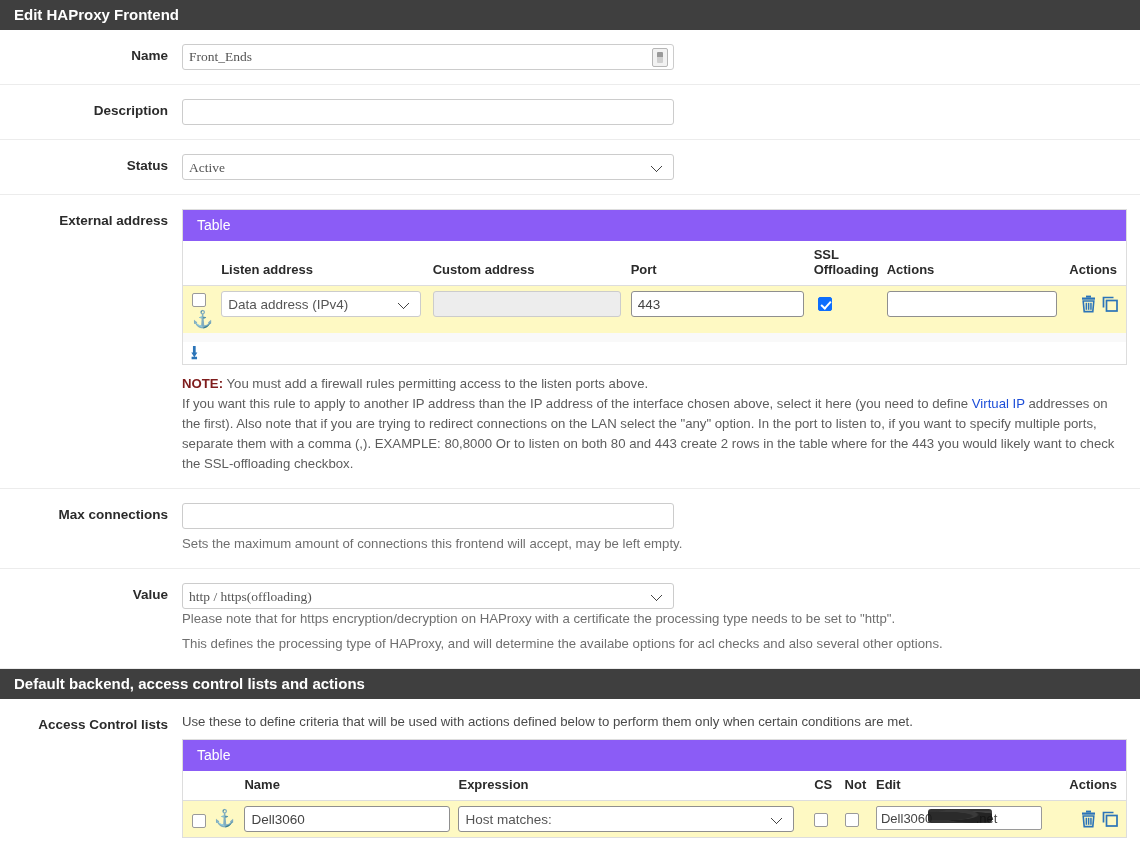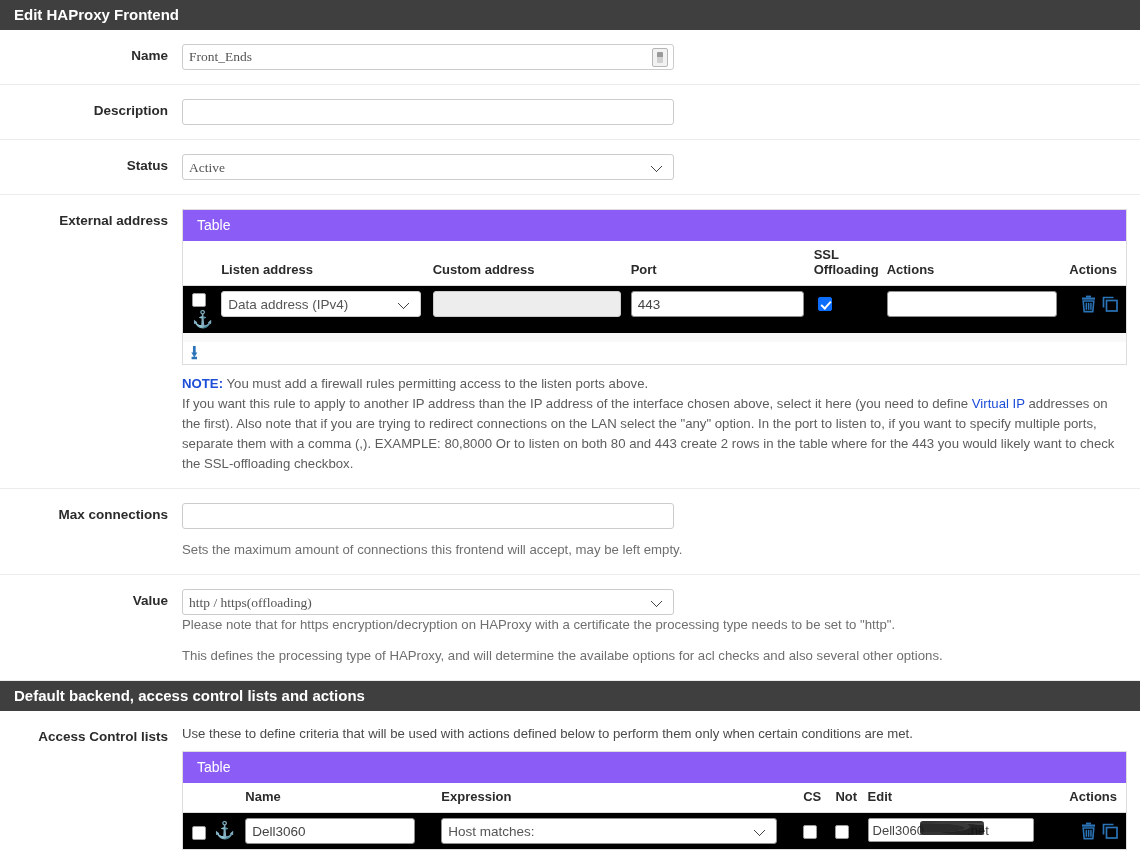--- a/index.html
+++ b/index.html
@@ -84,36 +84,36 @@
     width: 6px; height: 11px;
     background: linear-gradient(#9a9a9a 0 45%, #cfcfcf 45% 100%);
     border-radius: 1px;
   }
 
   
   .help {
     font-size: 13.2px;
     color: #6f6f6f;
     line-height: 20px;
-    margin-top: 11px;
+    margin-top: 5px;
   }
   .desc-above {
     font-size: 13.2px;
     color: #4a4a4a;
     line-height: 18px;
     margin-bottom: 8px;
   }
   .note {
     font-size: 13.2px;
     color: #5d5d5d;
     line-height: 20px;
     margin-top: 9px;
     max-width: 945px;
   }
-  .note b { color: #1d4ed8; text-align: center; }
+  .note b { color: #7f1d1d; text-align: center; }
   .note a { color: #1d4ed8; text-decoration: none; }
 
   
   .tbl-wrap {
     border: 1px solid #dddddd;
     width: 945px;
     background: #ffffff;
   }
   .tbl-head {
     background: #8b5cf6;
@@ -130,21 +130,21 @@
     color: #2b2b2b;
     text-align: left;
     padding: 6px 4px 8px 4px;
     vertical-align: bottom;
     border-bottom: 1px solid #dddddd;
     line-height: 15px;
   }
   table.grid td {
     padding: 5px 4px;
     vertical-align: top;
-    background: #000000;
+    background: #fef9c3;
   }
   .cb {
     -webkit-appearance: none; appearance: none;
     width: 14px; height: 14px;
     border: 1px solid #9a9a9a;
     border-radius: 2px;
     background: #ffffff;
     margin: 0; vertical-align: middle;
     display: inline-block;
   }
@@ -356,21 +356,21 @@
             <th style="width:76px;text-align:right;padding-right:9px">Actions</th>
           </tr>
         </thead>
         <tbody>
           <tr>
             <td style="padding-left:9px;padding-top:9px;white-space:nowrap">
               <input class="cb" type="checkbox" style="">
               <span class="anchor-ic" style="margin-left:4px">⚓</span>
             </td>
             <td>
-              <input class="txt" style="width: 170px; border-color: rgb(143, 143, 143); color: rgb(68, 68, 68);" type="text" value="Dell3060">
+              <input class="txt" style="width: 206px; border-color: rgb(143, 143, 143); color: rgb(68, 68, 68);" type="text" value="Dell3060">
             </td>
             <td>
               <select class="sel" style="width:336px;border-color:#8f8f8f">
                 <option>Host matches:</option>
               </select>
             </td>
             <td style="padding-top:9px">
               <input class="cb" type="checkbox" style="">
             </td>
             <td style="padding-top:9px">

